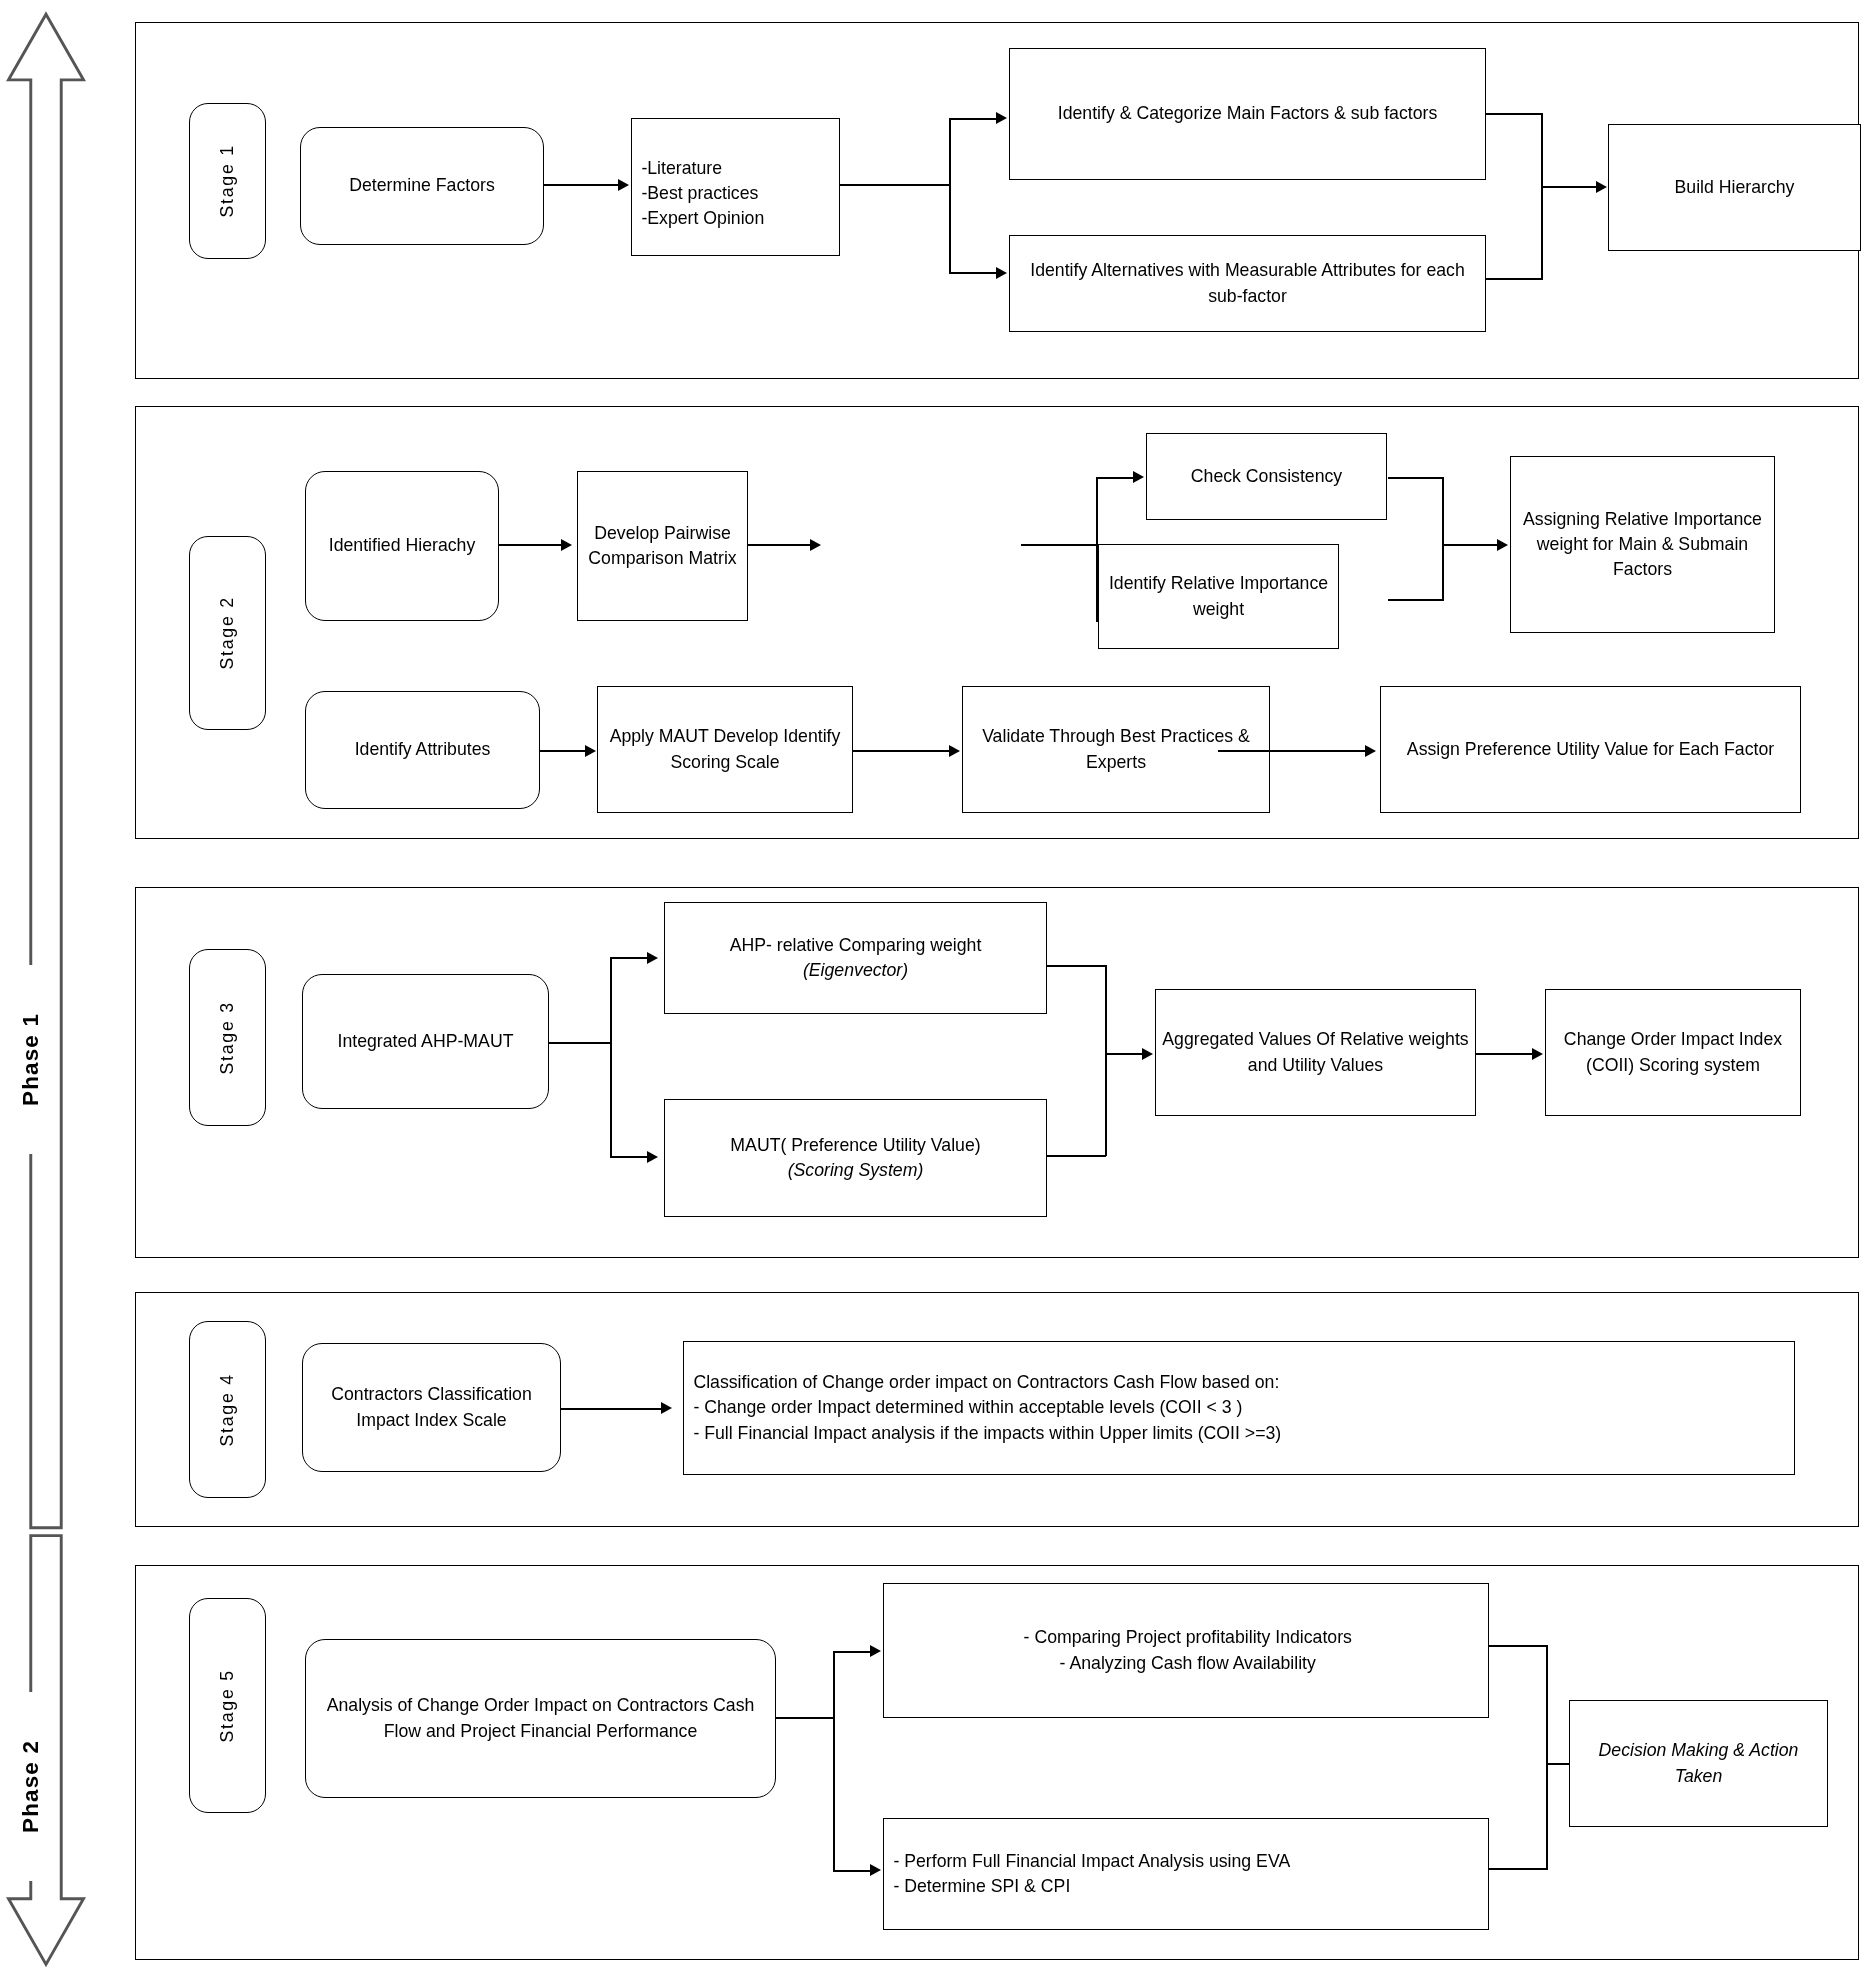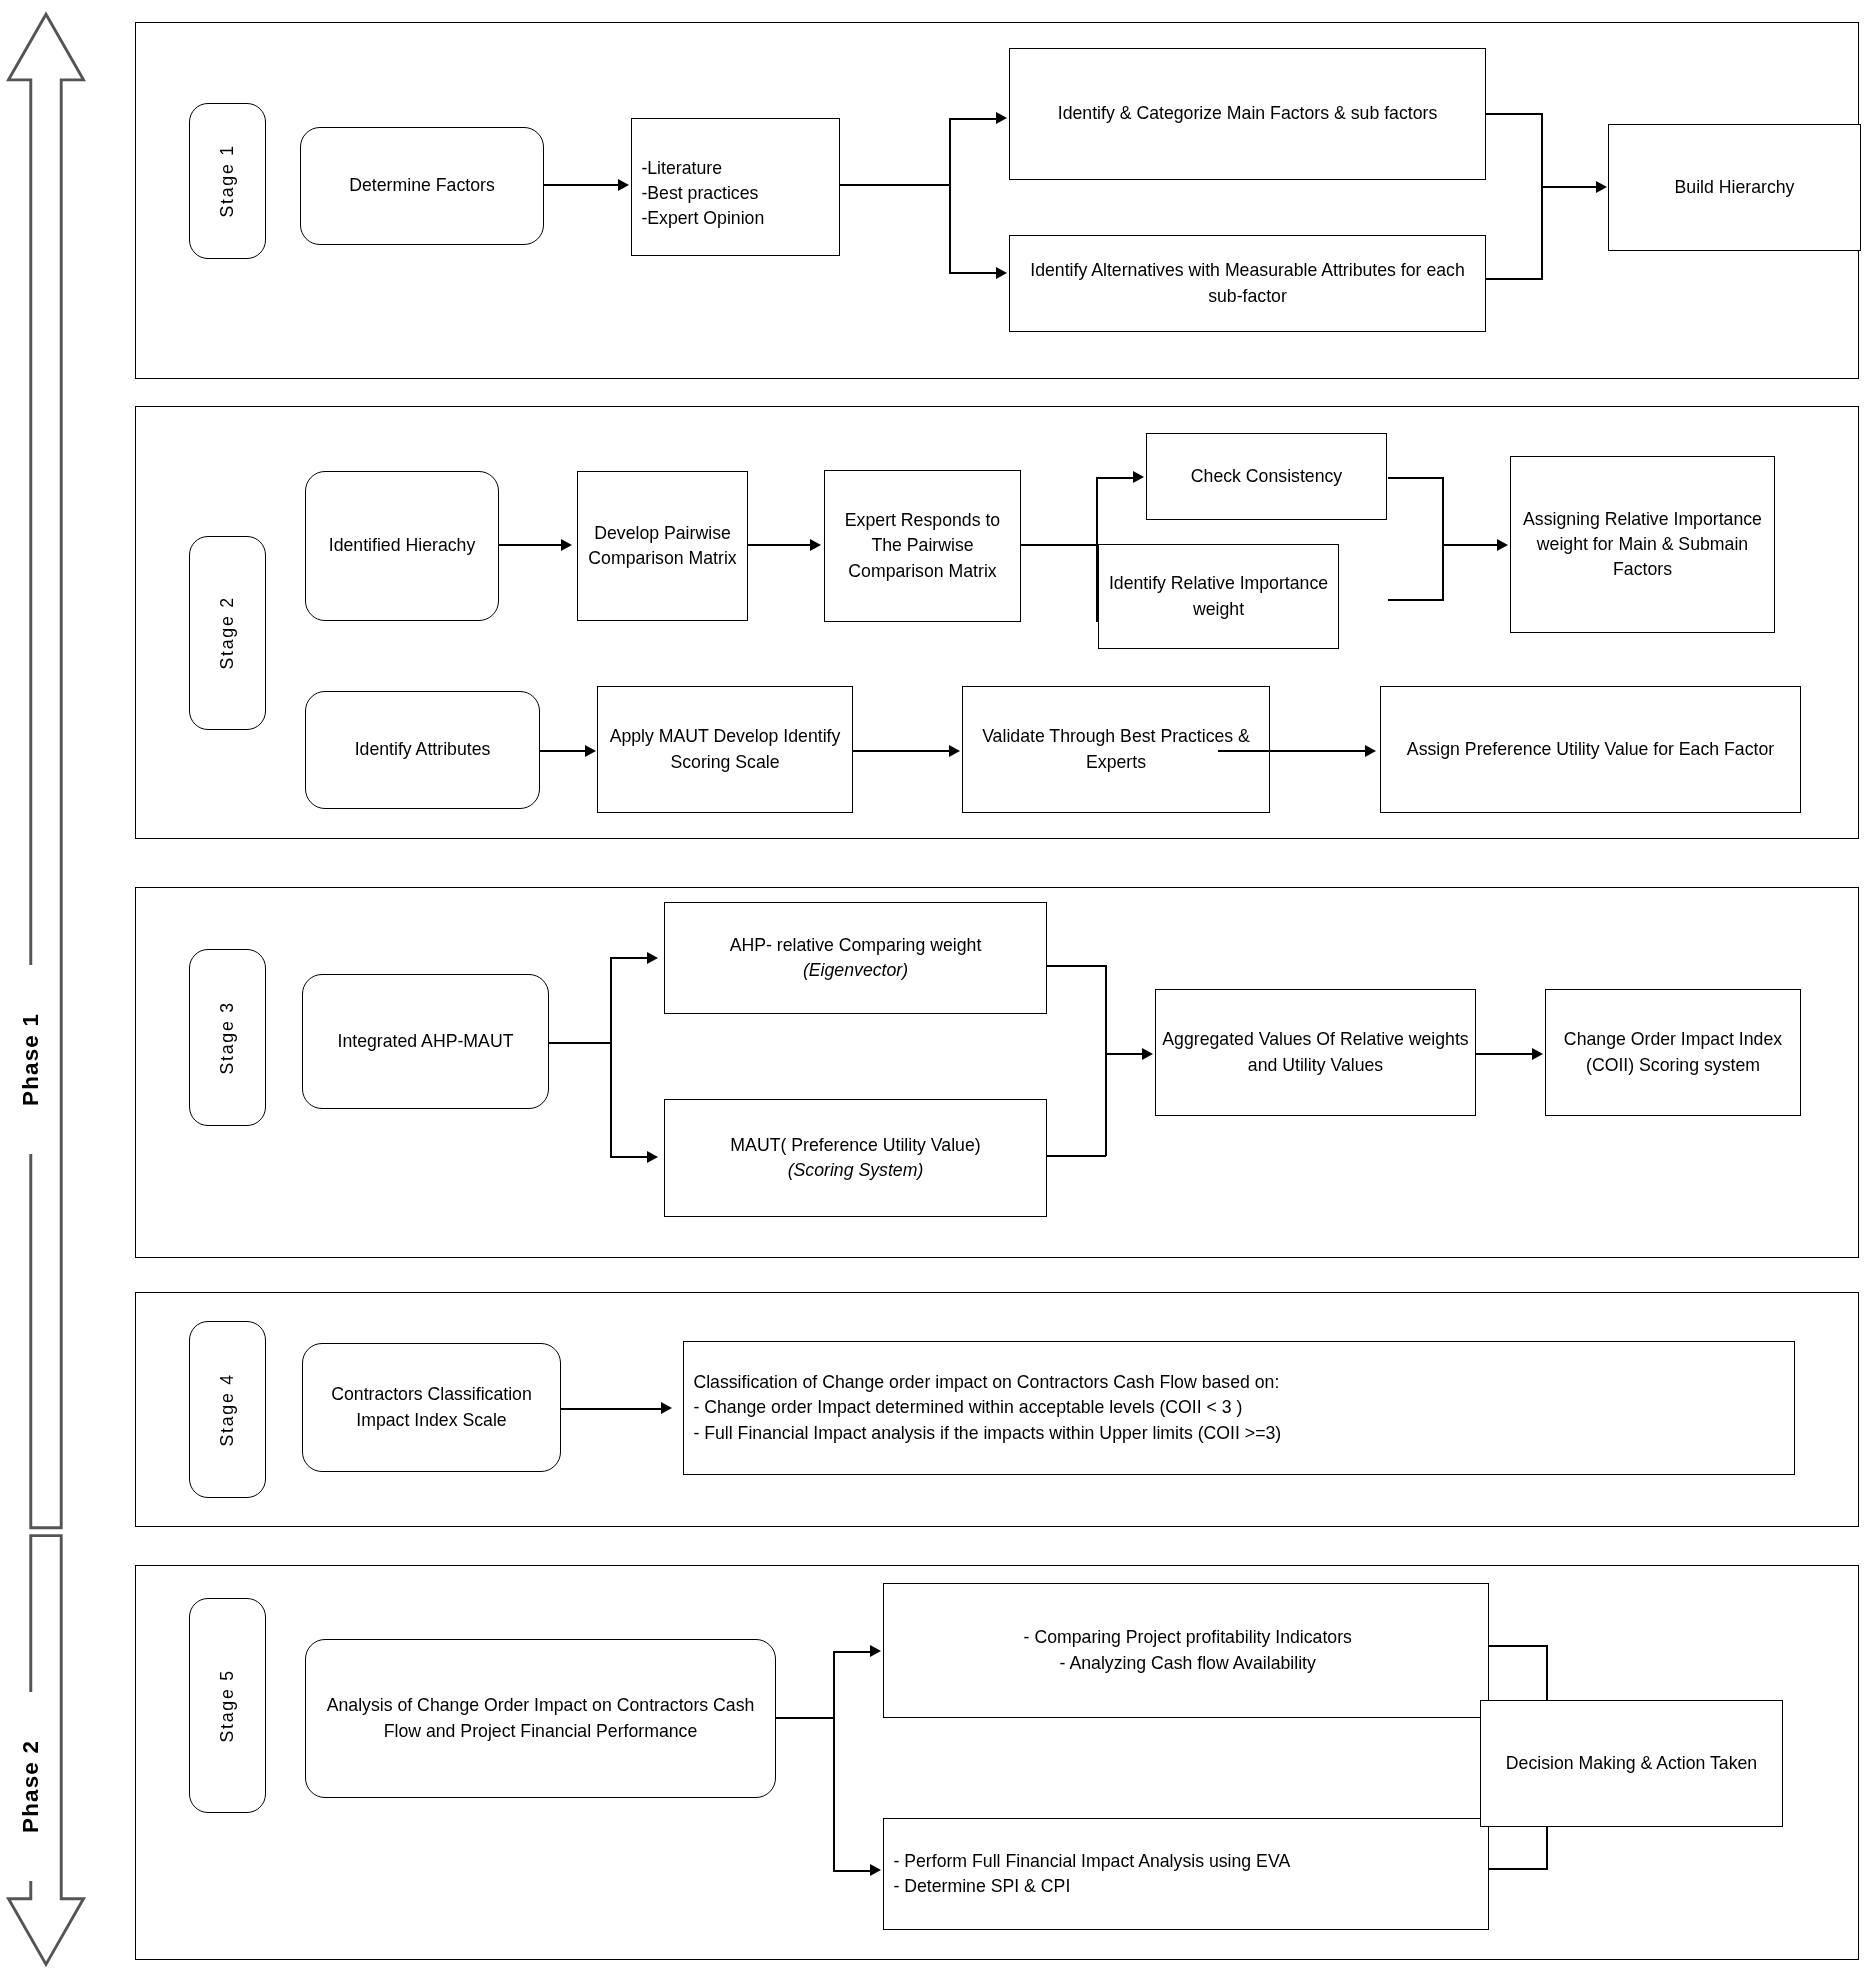--- a/index.html
+++ b/index.html
@@ -160,23 +160,20 @@
   <div class="hline" style="left:499px; top:544px; width:65px;"></div>
   <div class="arrowhead" style="left:561px; top:539px;"></div>
 
   <div class="node" style="left:577px; top:471px; width:171px; height:150px;">
     <span class="txt">Develop Pairwise Comparison Matrix</span>
   </div>
 
   <div class="hline" style="left:747px; top:544px; width:65px;"></div>
   <div class="arrowhead" style="left:810px; top:539px;"></div>
 
-  <div class="node" style="left:824px; top:470px; width:197px; height:152px;">
-    <span class="txt">Expert Responds to The Pairwise Comparison  Matrix</span>
-  </div>
 
   <div class="hline" style="left:1021px; top:544px; width:77px;"></div>
   <div class="vline" style="left:1096px; top:477px; height:144px;"></div>
   <div class="hline" style="left:1096px; top:477px; width:40px;"></div>
   <div class="arrowhead" style="left:1133px; top:471px;"></div>
   <div class="hline" style="left:1096px; top:620px; width:40px;"></div>
   <div class="arrowhead" style="left:1133px; top:614px;"></div>
 
   <div class="node" style="left:1146px; top:433px; width:241px; height:87px;">
     <span class="txt">Check  Consistency</span>
@@ -320,18 +317,18 @@
       <span style="display:block;">- Determine SPI &amp; CPI</span>
     </span>
   </div>
 
   <div class="hline" style="left:1489px; top:1645px; width:59px;"></div>
   <div class="hline" style="left:1489px; top:1868px; width:59px;"></div>
   <div class="vline" style="left:1546px; top:1645px; height:225px;"></div>
   <div class="hline" style="left:1546px; top:1763px; width:41px;"></div>
   <div class="arrowhead" style="left:1584px; top:1757px;"></div>
 
-  <div class="node" style="left:1480px; top:1700px; width:303px; height:127px;">
+  <div class="node" style="left:1569px; top:1700px; width:259px; height:127px;font-style:italic;">
     <span class="txt">Decision  Making &amp; Action Taken</span>
   </div>
 
 </div>
 
 
 </body></html>

